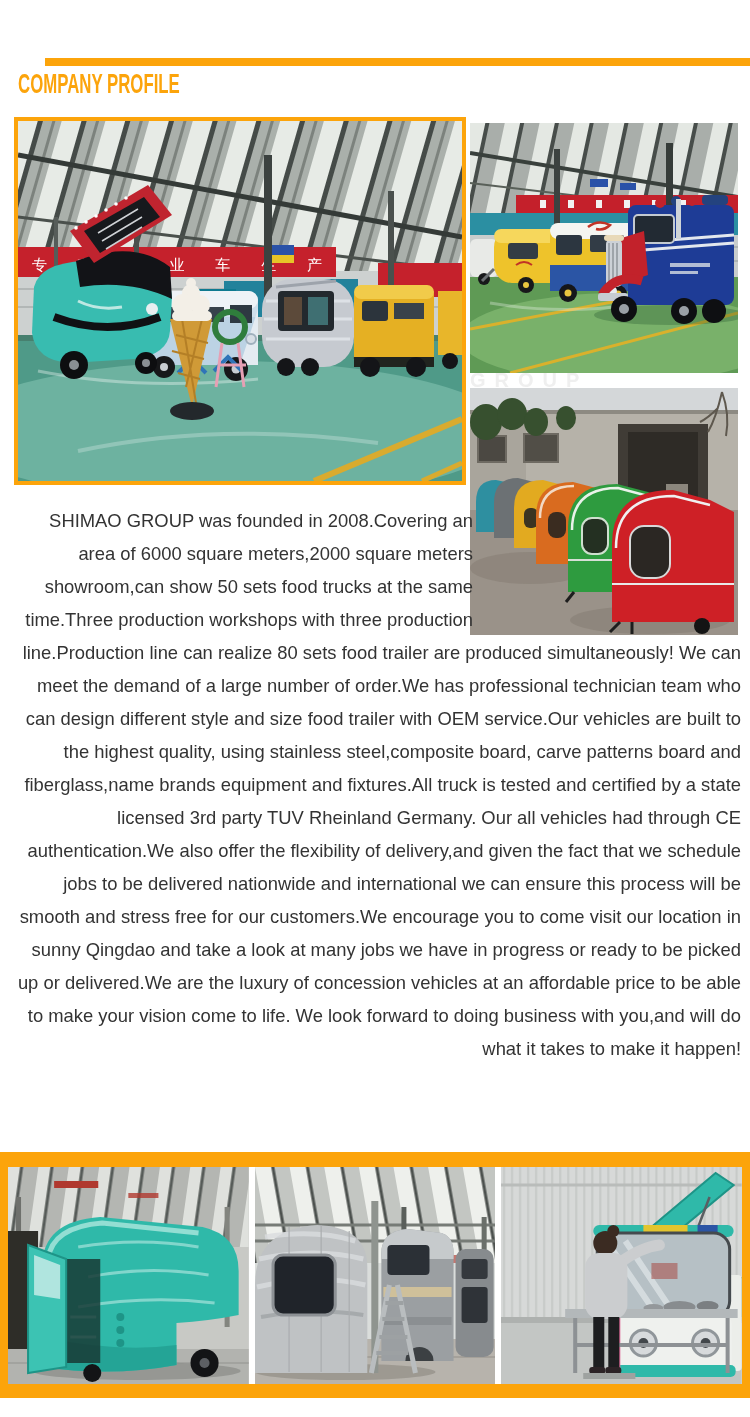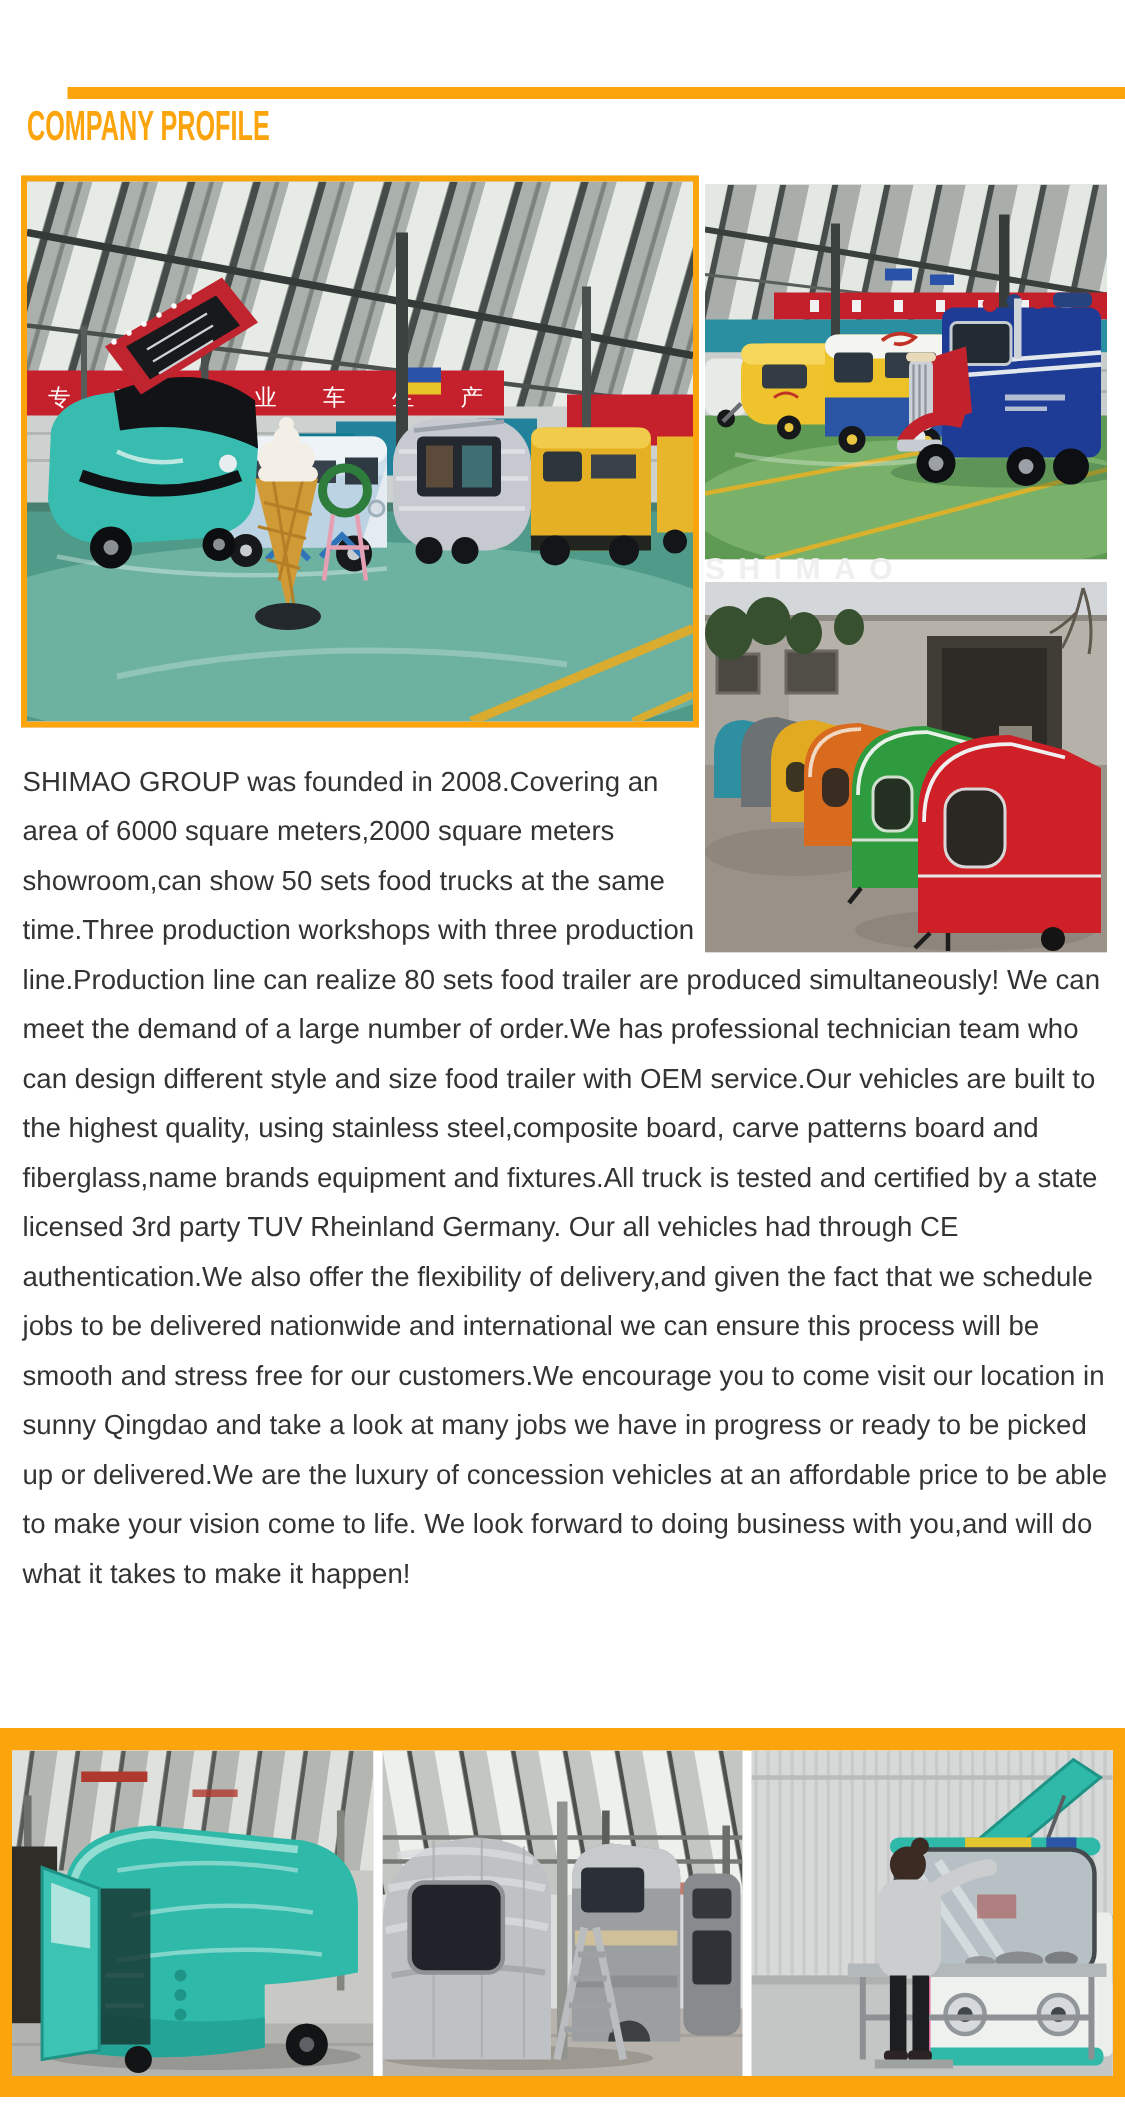--- a/index.html
+++ b/index.html
@@ -21,21 +21,21 @@
   .photo{position:absolute;overflow:hidden;background:#cfd3d0;}
   .photo svg,.band-photo svg{display:block;width:100%;height:100%;}
   #photo-main{left:14px;top:117px;width:452px;height:368px;border:4px solid #FCA40B;box-sizing:border-box;}
   #photo-top-right{left:470px;top:123px;width:268px;height:250px;}
   #photo-mid-right{left:470px;top:388px;width:268px;height:247px;}
   .watermark{position:absolute;left:470px;top:369px;width:268px;height:18px;
              font-size:20px;font-weight:bold;color:#efefef;letter-spacing:9px;overflow:hidden;}
 
   
   .about{position:absolute;left:15px;top:504px;width:726px;font-size:18.4px;
-         line-height:33px;color:#333333;text-align:left;}
+         line-height:33px;color:#333333;text-align:right;}
   .wrap-spacer{float:right;width:268px;height:132px;}
 
   
   .band{position:absolute;left:0;top:1152px;width:750px;height:246px;background:#FCA40B;}
   .band-row{position:absolute;left:8px;top:15px;width:734px;height:217px;
             display:flex;gap:6px;background:#ffffff;}
   .band-photo{flex:1;overflow:hidden;background:#d8dad7;}
 </style>
 </head>
 <body>
@@ -230,21 +230,21 @@
       <path d="M132,172 q14,-22 40,-14" stroke="#c2222b" stroke-width="9" fill="none"></path>
       <rect x="128" y="170" width="30" height="8" rx="3" fill="#c6ccd2"></rect>
       <circle cx="154" cy="186" r="13" fill="#0e0f12"></circle>
         <circle cx="154" cy="186" r="5" fill="#9aa0a6"></circle>
       <circle cx="214" cy="188" r="13" fill="#0e0f12"></circle>
         <circle cx="214" cy="188" r="5" fill="#9aa0a6"></circle>
       <circle cx="244" cy="188" r="12" fill="#0e0f12"></circle>
     </svg>
   </div>
 
-  <div class="watermark">SHIMAO</div>
+  <div class="watermark">GROUP</div>
 
   <div class="photo" id="photo-mid-right">
     <svg viewBox="0 0 268 247" preserveAspectRatio="none">
       <rect width="268" height="247" fill="#d4d7d9"></rect>
       <rect y="22" width="268" height="8" fill="#8d8a82"></rect>
       <rect y="26" width="268" height="96" fill="#b6b2a9"></rect>
       <rect x="0" y="30" width="56" height="92" fill="#a9a59c"></rect>
       <rect x="8" y="48" width="28" height="26" fill="#4b4842" stroke="#6e6a62" stroke-width="2"></rect>
       <rect x="54" y="46" width="34" height="28" fill="#514e47" stroke="#6e6a62" stroke-width="2"></rect>
       <rect x="148" y="36" width="90" height="86" fill="#403c36"></rect>

